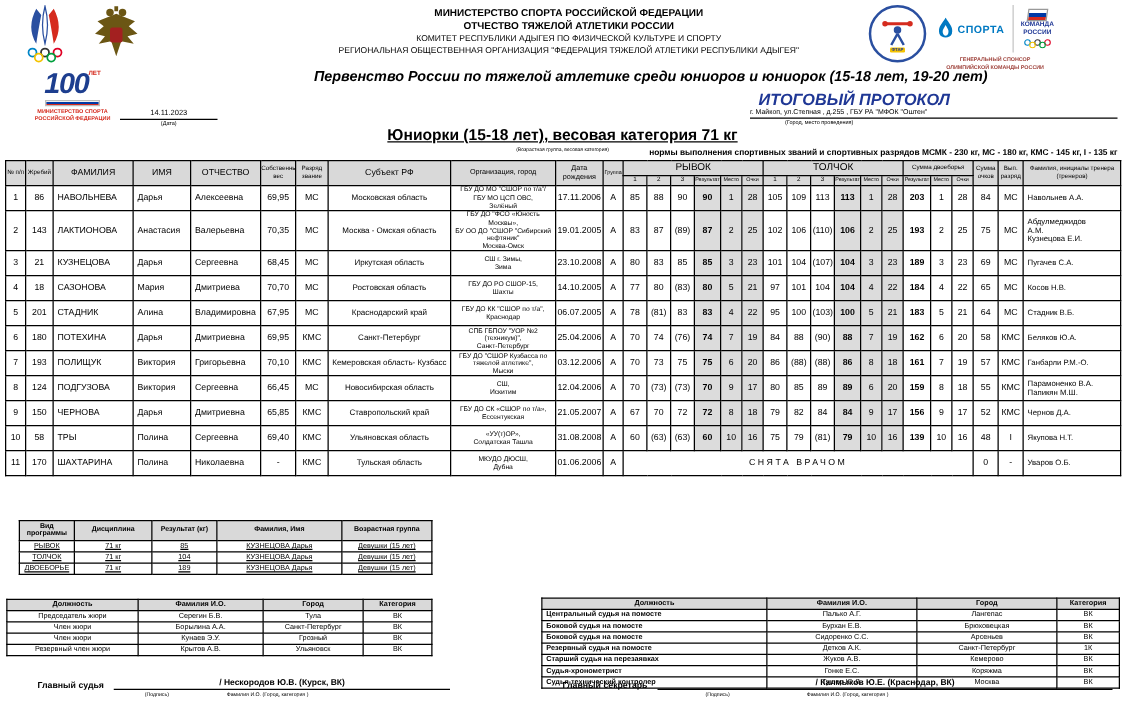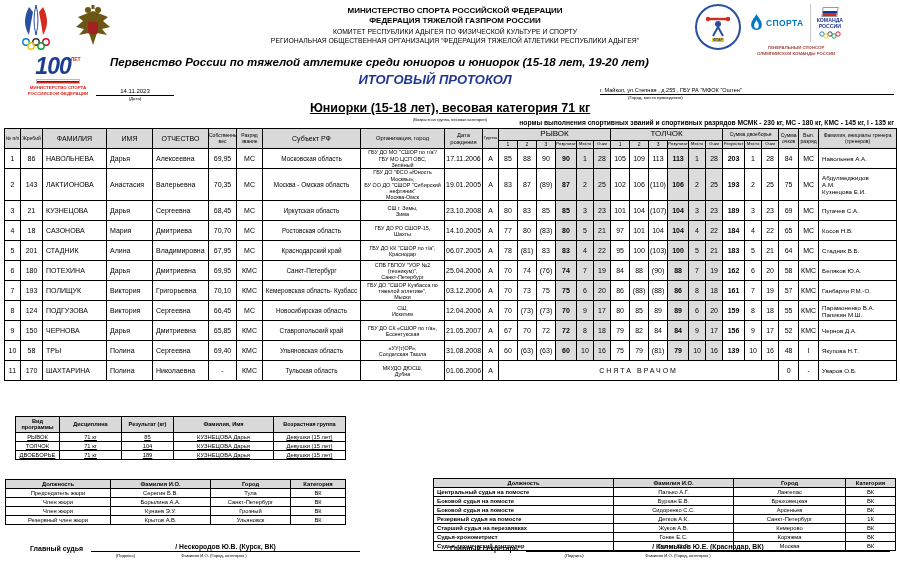--- a/index.html
+++ b/index.html
@@ -19,23 +19,23 @@
   .gazprom-word { font-size:8.5px; font-weight:bold; color:#0079c2; letter-spacing:.4px; }
   .gaz-col { display:flex; align-items:center; gap:2px; }
   .vdiv { width:1px; height:38px; background:#c5c5c5; }
   .team-col { display:flex; flex-direction:column; align-items:center; gap:1px; }
   .team-flag { width:16px; height:10px; background:linear-gradient(180deg,#fff 33%,#0039a6 33%,#0039a6 66%,#d52b1e 66%); border:0.5px solid #999; transform:skewX(-8deg); }
   .team-word { font-size:5.2px; font-weight:bold; color:#1f3795; text-align:center; line-height:1.15; white-space:pre-line; }
   .ftar-circle { width:46px; height:46px; border-radius:50%; border:2px solid #2a4fa0; display:flex; align-items:center; justify-content:center; flex-direction:column; background:#fff; }
   .ftar-tag { font-size:3.5px; font-weight:bold; color:#1f3795; background:#f4c300; padding:0 1px; border-radius:1px; }
 
   
-  .event-title { position:absolute; left:110px; top:56px; width:680px; text-align:left;
+  .event-title { position:absolute; left:110px; top:56px; width:680px; text-align:right;
                  font-size:11.5px; font-weight:bold; font-style:italic; }
-  .protocol-title { position:absolute; left:110px; top:72px; width:650px; text-align:center;
+  .protocol-title { position:absolute; left:110px; top:72px; width:650px; text-align:right;
                     font-size:13px; font-weight:bold; font-style:italic; color:#1f3795; }
   .centenary { position:absolute; left:10px; top:56px; width:96px; text-align:center; }
   .centenary .big { font-size:23px; font-weight:bold; font-style:italic; color:#1d3e8f; line-height:.9; letter-spacing:-1px; }
   .centenary .let { font-size:5px; font-weight:bold; color:#d52b1e; vertical-align:top; }
   .centenary .ribbon { width:44px; height:5px; margin:1px auto; background:linear-gradient(180deg,#fff 33%,#0039a6 33%,#0039a6 66%,#d52b1e 66%); border:0.5px solid #bbb; }
   .centenary .tiny { font-size:4.4px; font-weight:bold; color:#d52b1e; line-height:1.25; white-space:pre-line; }
   .date-block { position:absolute; left:96px; top:88px; width:78px; text-align:center; }
   .date-value { font-size:6px; border-bottom:1px solid #000; padding-bottom:1px; }
   .date-caption { font-size:4.4px; }
   .venue-block { position:absolute; left:600px; top:87px; width:294px; }
@@ -110,21 +110,21 @@
       <path d="M19 7 L4 13 L9 17 L2 23 L10 25 L5 31 L15 29 L19 41 L23 29 L33 31 L28 25 L36 23 L29 17 L34 13 Z" fill="#6b5614"></path>
       <circle cx="14" cy="6" r="3" fill="#6b5614"></circle>
       <circle cx="24" cy="6" r="3" fill="#6b5614"></circle>
       <rect x="17.5" y="1" width="3" height="4" fill="#6b5614"></rect>
       <rect x="14" y="18" width="10" height="12" rx="2" fill="#a32020"></rect>
     </svg>
   </div>
 
   <div class="center-head">
     <div class="b8">МИНИСТЕРСТВО СПОРТА  РОССИЙСКОЙ ФЕДЕРАЦИИ</div>
-    <div class="b8">ФЕДЕРАЦИЯ ТЯЖЕЛОЙ ГАЗПРОМ РОССИИ</div>
+    <div class="b8">ОТЧЕСТВО ТЯЖЕЛОЙ АТЛЕТИКИ РОССИИ</div>
     <div class="r7">КОМИТЕТ РЕСПУБЛИКИ АДЫГЕЯ ПО ФИЗИЧЕСКОЙ КУЛЬТУРЕ И СПОРТУ</div>
     <div class="r7">РЕГИОНАЛЬНАЯ ОБЩЕСТВЕННАЯ ОРГАНИЗАЦИЯ "ФЕДЕРАЦИЯ ТЯЖЕЛОЙ АТЛЕТИКИ РЕСПУБЛИКИ АДЫГЕЯ"</div>
   </div>
 
   <div class="logos-right">
     <div class="ftar-circle">
       <svg width="30" height="26" viewBox="0 0 30 26">
         <line x1="5" y1="7" x2="25" y2="7" stroke="#d52b1e" stroke-width="2.4"></line>
         <circle cx="5" cy="7" r="2.2" fill="#d52b1e"></circle>
         <circle cx="25" cy="7" r="2.2" fill="#d52b1e"></circle>

